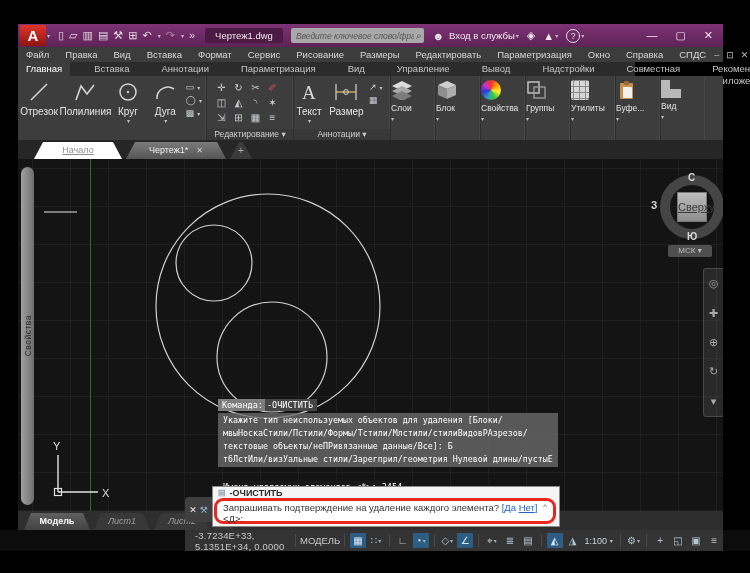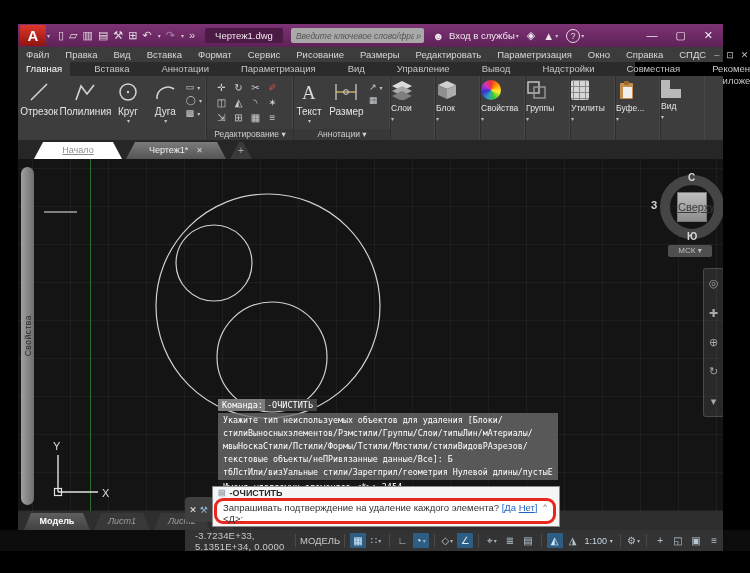--- a/index.html
+++ b/index.html
@@ -413,21 +413,20 @@
     <span>⊕</span>
     <span>↻</span>
     <span>▾</span>
   </div>
 
   <div id="cmd-echo" class="monotx">
     <span class="lab">Команда:</span><span class="val">-ОЧИСТИТЬ</span>
   </div>
   <div id="cmd-para" class="monotx">
     <div>Укажите тип неиспользуемых объектов для удаления [Блоки/</div>
-    <div>стилиВыносныхэлементов/Рзмстили/Группы/Слои/типыЛин/мАтериалы/</div>
     <div>мвыНоскаСтили/Пстили/Формы/Тстили/Млстили/стилиВидовРАзрезов/</div>
     <div>текстовые объекты/неПРивязанные данные/Все]: Б</div>
     <div>тбЛстИли/визУальные стили/Зарегприл/геометрия Нулевой длины/пустыЕ</div>
   </div>
   <div id="cmd-names" class="monotx">Имена удаляемых элементов &lt;*&gt;: 3454</div>
 </div>
 
 <div class="abs" id="cmd-left-chip">
   <span>✕</span>
   <span class="wrench">⚒</span>

